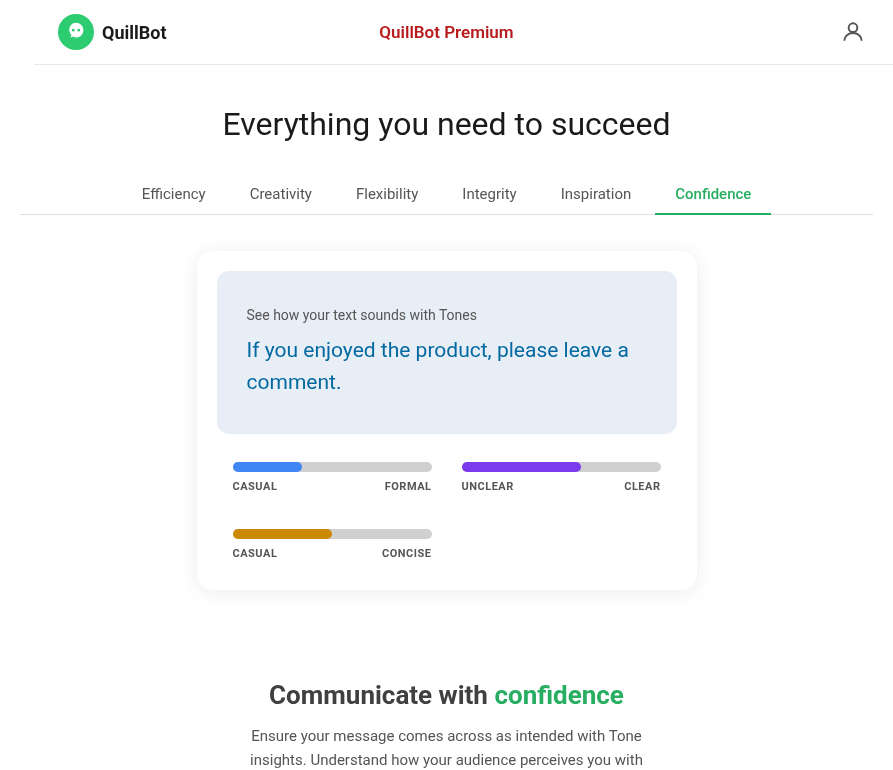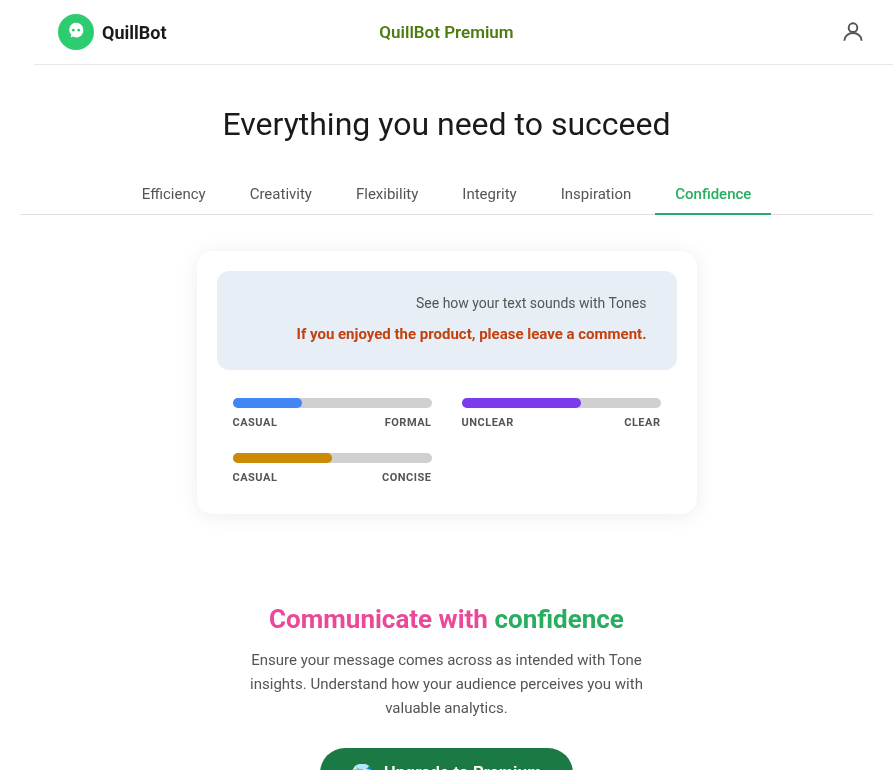--- a/index.html
+++ b/index.html
@@ -38,21 +38,21 @@
       font-weight: bold;
     }
     .logo-text {
       font-size: 18px;
       font-weight: 700;
       color: #1a1a1a;
     }
     .header-title {
       font-size: 17px;
       font-weight: 600;
-      color: #4d7c0f;
+      color: #b91c1c;
       position: absolute;
       left: 50%;
       transform: translateX(-50%);
     }
     .user-icon {
       width: 32px;
       height: 32px;
       display: flex;
       align-items: center;
       justify-content: center;
@@ -104,40 +104,40 @@
       max-width: 500px;
       margin: 0 auto 40px;
       padding: 0 0 30px;
       overflow: hidden;
     }
 
     .tone-preview-area {
       background: #e8eef6;
       border-radius: 12px;
       margin: 20px 20px 0;
-      padding: 24px 30px;
-      text-align: right;
+      padding: 36px 30px;
+      text-align: left;
     }
     .tone-preview-label {
       font-size: 14px;
       color: #555;
       margin-bottom: 12px;
     }
     .tone-preview-text {
-      font-size: 15px;
-      font-weight: 700;
-      color: #c2410c;
+      font-size: 21px;
+      font-weight: 400;
+      color: #0369a1;
       line-height: 1.5;
     }
 
     
     .sliders-grid {
       display: grid;
       grid-template-columns: 1fr 1fr;
-      gap: 24px 30px;
+      gap: 36px 30px;
       padding: 28px 36px 0;
     }
 
     .slider-group {
       display: flex;
       flex-direction: column;
       gap: 8px;
     }
 
     .slider-track {
@@ -175,21 +175,21 @@
       text-align: center;
     }
 
     .confidence-heading {
       font-size: 26px;
       font-weight: 700;
       color: #1a1a1a;
       margin-bottom: 14px;
     }
     .confidence-heading span {
-      color: #ec4899;
+      color: #404040;
     }
 
     .confidence-desc {
       font-size: 15px;
       color: #555;
       line-height: 1.6;
       max-width: 420px;
       margin: 12px auto 28px;
     }
 

